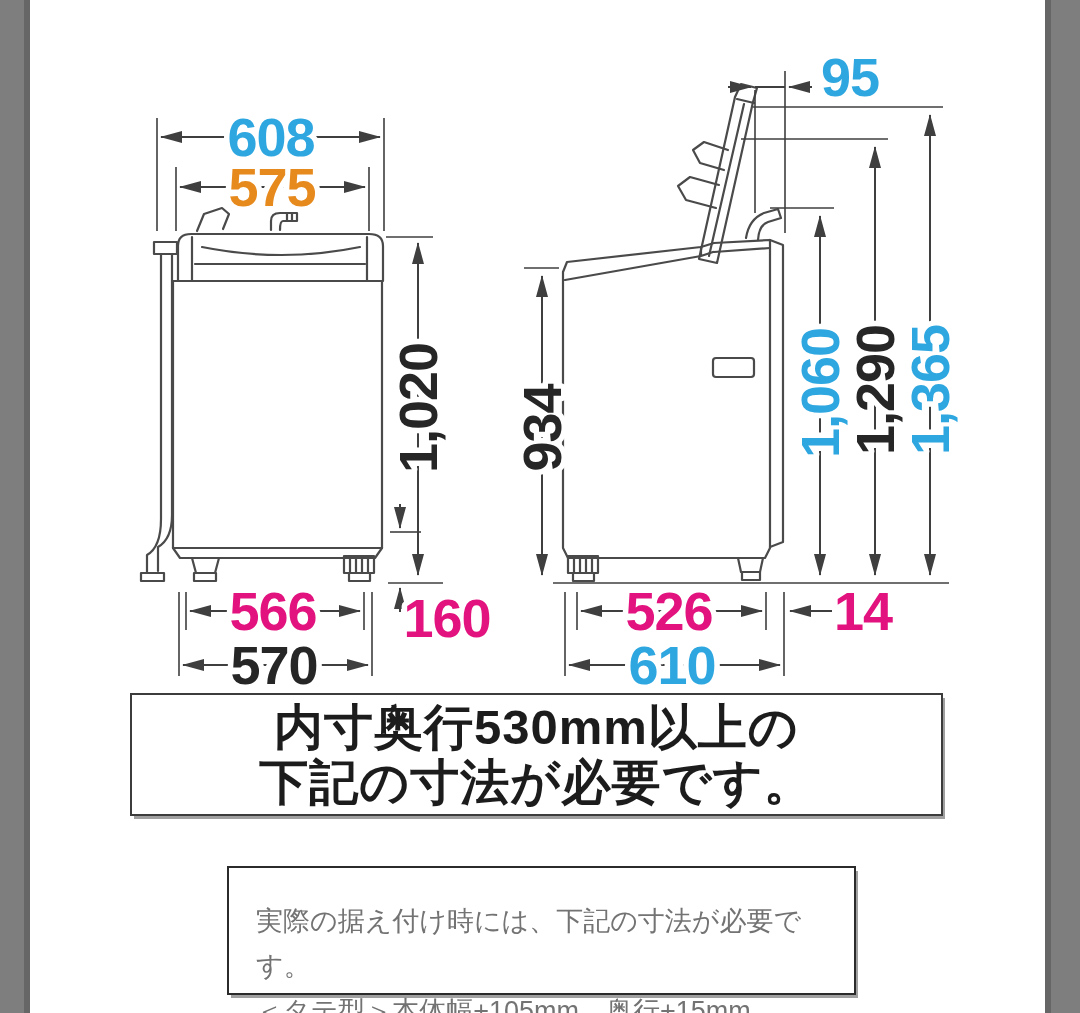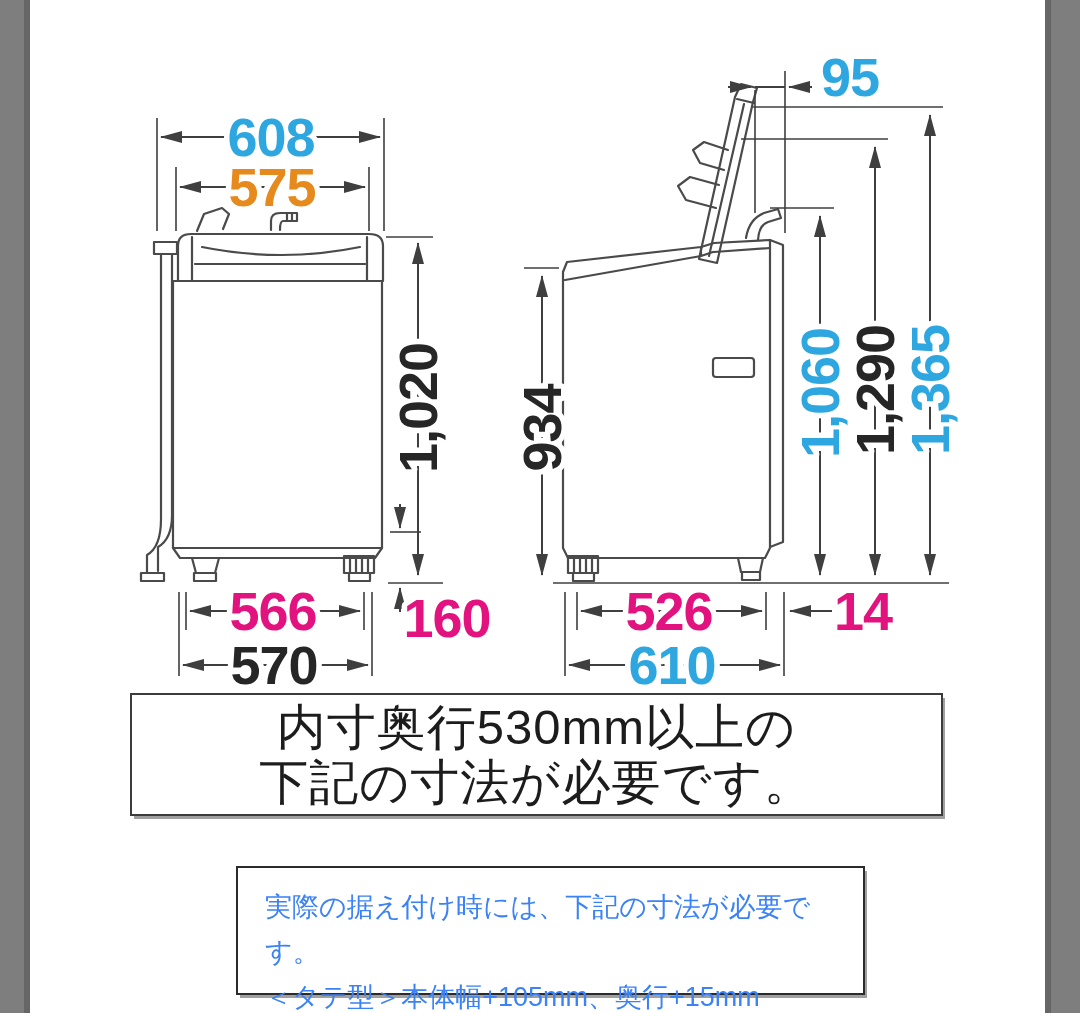--- a/index.html
+++ b/index.html
@@ -22,25 +22,25 @@
       text-anchor:middle;dominant-baseline:central;}
   .c-blue{fill:var(--accent_blue,#2EA7E0);}
   .c-orange{fill:var(--accent_orange,#E78A1E);}
   .c-magenta{fill:var(--accent_magenta,#E2127E);}
   .c-ink{fill:var(--ink,#262626);}
 
   .notice-box{position:absolute;left:130px;top:693px;width:813px;height:123px;
       box-sizing:border-box;border:2px solid #3C3C3C;background:#fff;
       box-shadow:3px 4px 0 -1px var(--box_shadow_gray,#A0A0A0);
       display:flex;flex-direction:column;align-items:center;justify-content:center;
-      font-size:49px;line-height:55px;font-weight:normal;color:#1C1C1C;letter-spacing:1px;}
-  .note-box{position:absolute;left:236px;top:866px;width:629px;height:129px;
+      font-size:49px;line-height:55px;font-weight:bold;color:#1C1C1C;letter-spacing:1px;}
+  .note-box{position:absolute;left:227px;top:866px;width:629px;height:129px;
       box-sizing:border-box;border:2px solid #2B2B2B;background:#fff;
       box-shadow:3px 4px 0 -1px var(--box_shadow_gray,#A0A0A0);
-      padding:17px 10px 0 27px;font-size:27px;line-height:45px;color:#3b82f6;}
+      padding:31px 10px 0 27px;font-size:27px;line-height:45px;color:#737373;}
 </style>
 </head>
 <body>
 
 <div class="stage">
   <div class="rail rail-left"></div>
   <div class="rail rail-right"></div>
 
   <svg class="diagram" width="1080" height="1013" viewBox="0 0 1080 1013">
     <defs>

